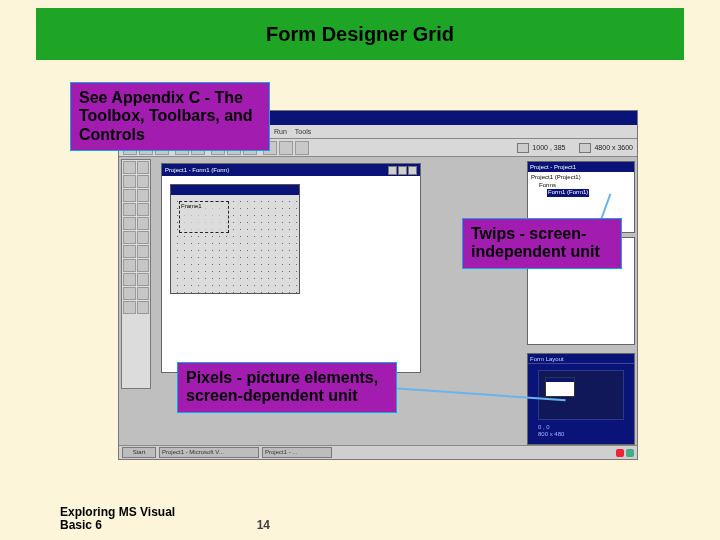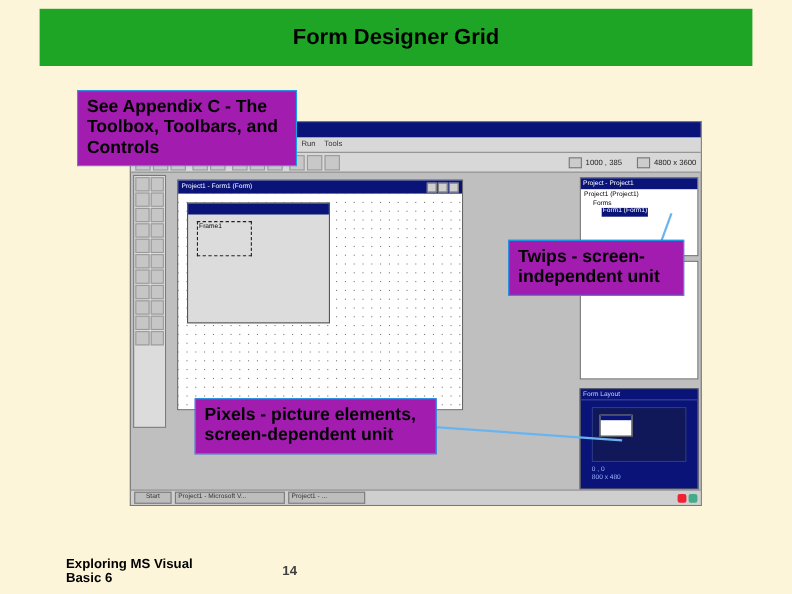--- a/index.html
+++ b/index.html
@@ -42,21 +42,21 @@
   .formlayout-panel .screen .mini::before { content: ""; position: absolute; left: 0; top: 0; right: 0; height: 4px; background: #0a1478; }
   .formlayout-panel .dims { color: #9fb3ff; font-size: 6px; padding: 2px 10px; line-height: 1.2; }
   .taskbar { position: absolute; left: 0; right: 0; bottom: 0; height: 14px; background: #cfcfcf; border-top: 1px solid #888; display: flex; align-items: center; font-size: 6px; color: #333; gap: 3px; padding: 0 3px; }
   .taskbar .start { width: 34px; height: 11px; background: #bdbdbd; border: 1px solid #7a7a7a; text-align: center; line-height: 9px; }
   .taskbar .task { width: 100px; height: 11px; background: #bdbdbd; border: 1px solid #7a7a7a; line-height: 9px; padding-left: 2px; overflow: hidden; }
   .taskbar .tray { margin-left: auto; display: flex; align-items: center; gap: 2px; }
   .taskbar .tray .ic { width: 8px; height: 8px; background: #e23; border-radius: 2px; }
   .connector { position: absolute; height: 0; border-top: 2px solid #5aa7e4; z-index: 20; transform-origin: left center; }
   #conn1 { left: 594px; top: 238px; width: 48px; transform: rotate(-70deg); border-top-color: #69b4ef; }
   #conn2 { left: 376px; top: 386px; width: 190px; transform: rotate(4deg); border-top-color: #69b4ef; }
-  .footer { position: absolute; left: 0; right: 0; bottom: 8px; display: flex; align-items: center; font-size: 12px; font-weight: 700; padding: 0 40px 0 60px; }
+  .footer { position: absolute; left: 0; right: 0; bottom: 8px; display: flex; align-items: flex-end; font-size: 12px; font-weight: 700; padding: 0 40px 0 60px; }
   .footer .left { width: 150px; line-height: 1.1; }
   .footer .center { flex: 1; text-align: center; }
   .footer .right { width: 60px; text-align: right; color: #404040; }
 </style>
 </head>
 <body>
 
 <div class="title-bar">
   <h1>Form Designer Grid</h1>
 </div>

